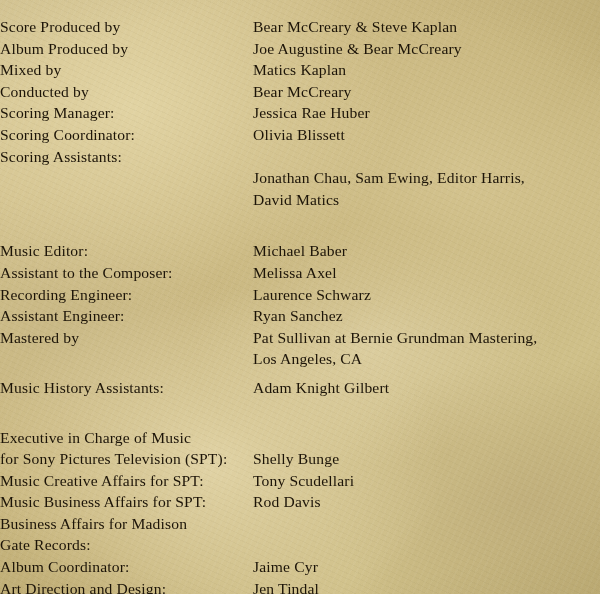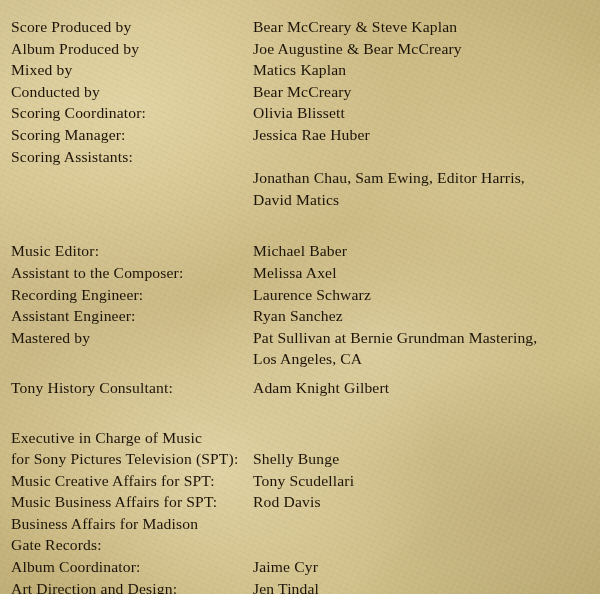--- a/index.html
+++ b/index.html
@@ -52,21 +52,21 @@
     display: flex;
     align-items: baseline;
     line-height: 21.6px;
     font-size: 15.6px;
     color: #1c1408;
     letter-spacing: 0.15px;
   }
   .label {
     width: 253px;
     min-width: 253px;
-    padding-left: 11px;
+    padding-left: 0;
     box-sizing: border-box;
     white-space: nowrap;
   }
   .value {
     flex: 1;
     white-space: nowrap;
     font-family: Liberation Serif, serif;
   }
   .row.cont .label { visibility: hidden; }
 </style>
@@ -87,26 +87,26 @@
       </div>
       <div class="row">
         <span class="label">Mixed by</span>
         <span class="value">Matics Kaplan</span>
       </div>
       <div class="row">
         <span class="label">Conducted by</span>
         <span class="value">Bear McCreary</span>
       </div>
       <div class="row">
+        <span class="label">Scoring Manager:</span>
+        <span class="value">Jessica Rae Huber</span>
+      </div>
+      <div class="row">
         <span class="label">Scoring Coordinator:</span>
         <span class="value">Olivia Blissett</span>
-      </div>
-      <div class="row">
-        <span class="label">Scoring Manager:</span>
-        <span class="value">Jessica Rae Huber</span>
       </div>
       <div class="row">
         <span class="label">Scoring Assistants:</span>
       </div>
       <div class="row cont">
         <span class="label"></span>
         <span class="value">Jonathan Chau, Sam Ewing, Editor Harris,</span>
       </div>
       <div class="row cont">
         <span class="label"></span>
@@ -140,21 +140,21 @@
       <div class="row cont">
         <span class="label"></span>
         <span class="value">Los Angeles, CA</span>
       </div>
     </div>
 
     <div class="spacer" style="height:7px"></div>
 
     <div class="block">
       <div class="row">
-        <span class="label">Tony History Consultant:</span>
+        <span class="label">Music History Assistants:</span>
         <span class="value">Adam Knight Gilbert</span>
       </div>
     </div>
 
     <div class="spacer" style="height:28px"></div>
 
     <div class="block">
       <div class="row">
         <span class="label">Executive in Charge of Music</span>
         <span class="value"></span>

